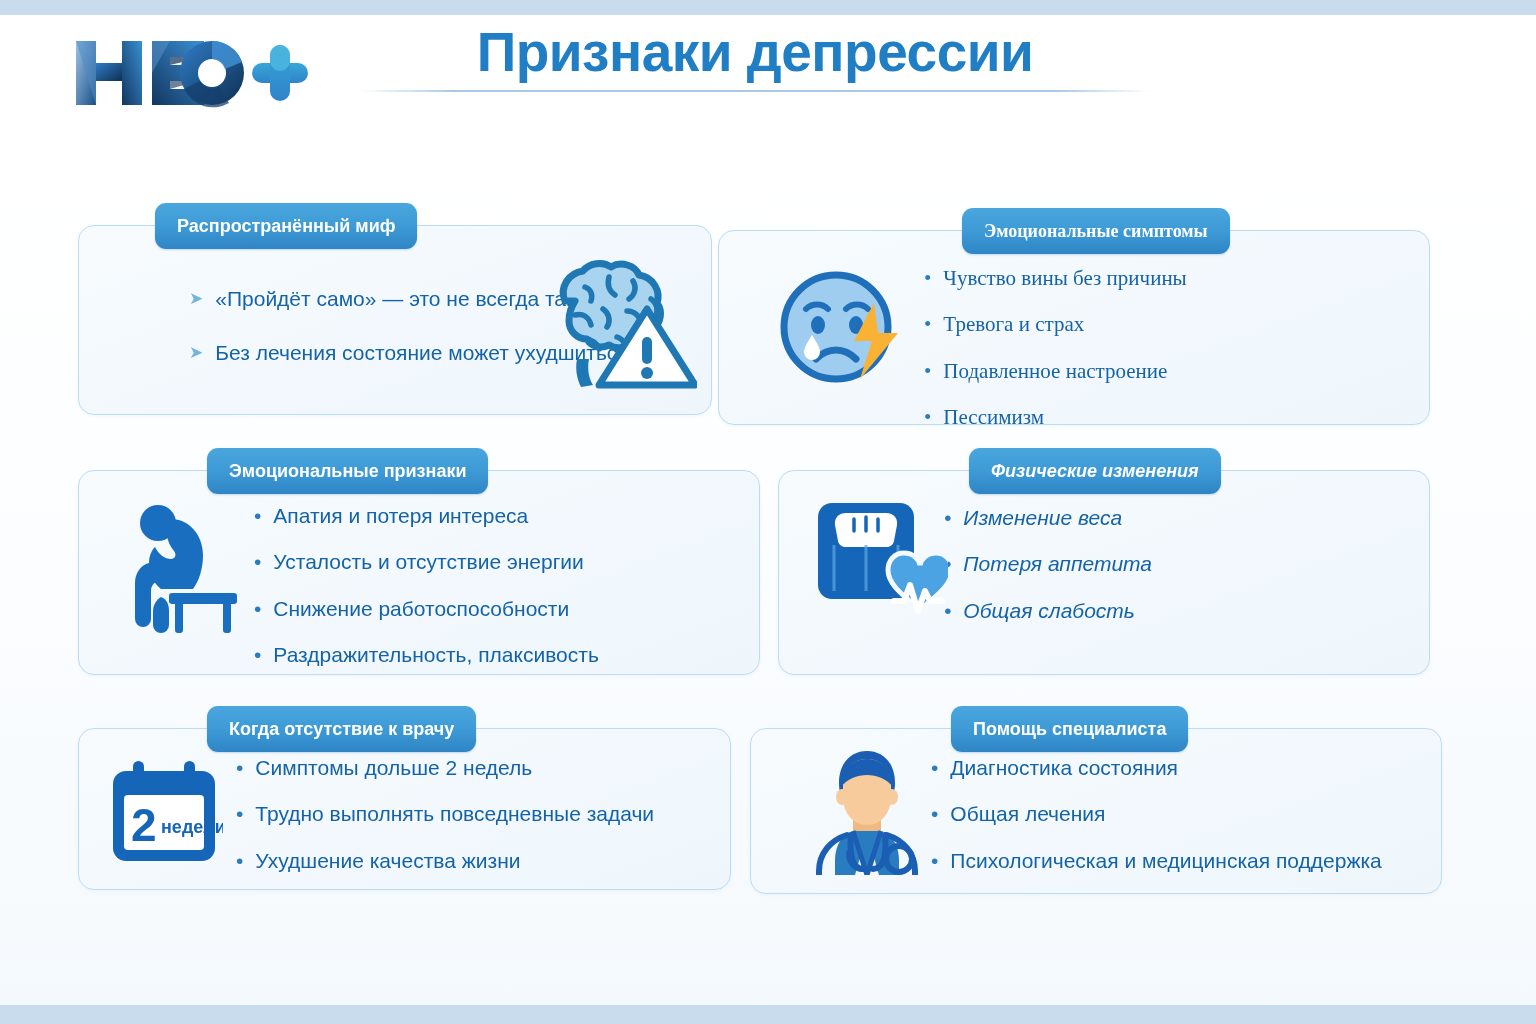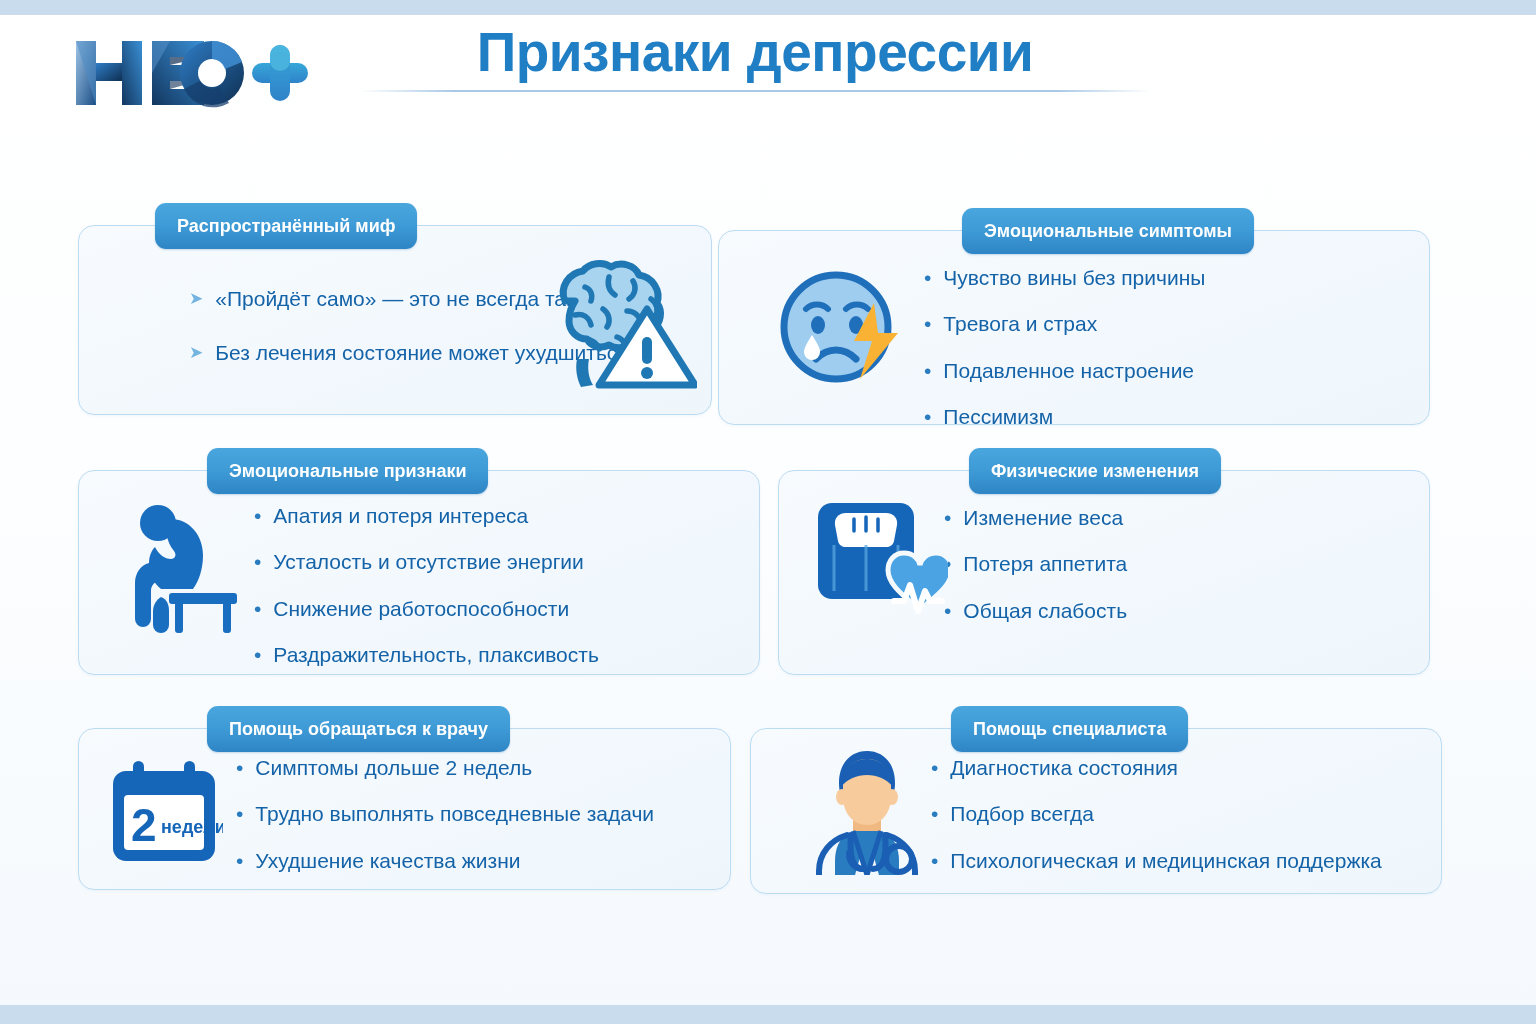--- a/index.html
+++ b/index.html
@@ -135,31 +135,31 @@
     position: absolute;
   }
   .icon-box svg { display: block; width: 100%; height: 100%; }
 
   
   #card-myth      { left: 78px;  top: 225px; width: 634px; height: 190px; }
   #card-myth .badge { left: 76px; }
   #card-myth .bullets { left: 110px; top: 60px; }
   #card-myth .icon-box { left: 450px; top: 27px; width: 168px; height: 140px; }
 
-  #card-emotional { left: 718px; top: 230px; width: 712px; height: 195px; }
+  #card-emotional { left: 718px; top: 230px; width: 712px; height: 195px; font-family: Liberation Serif, serif; }
   #card-emotional .badge { left: 243px; }
   #card-emotional .bullets { left: 205px; top: 34px; }
   #card-emotional .icon-box { left: 57px; top: 32px; width: 128px; height: 128px; }
 
   #card-behavior  { left: 78px;  top: 470px; width: 682px; height: 205px; }
   #card-behavior .badge { left: 128px; }
   #card-behavior .bullets { left: 175px; top: 32px; }
   #card-behavior .icon-box { left: 46px; top: 30px; width: 120px; height: 134px; }
 
-  #card-physical  { left: 778px; top: 470px; width: 652px; height: 205px; }
+  #card-physical  { left: 778px; top: 470px; width: 652px; height: 205px; font-style: italic; }
   #card-physical .badge { left: 190px; }
   #card-physical .bullets { left: 165px; top: 34px; }
   #card-physical .icon-box { left: 33px; top: 24px; width: 136px; height: 124px; }
 
   #card-doctor    { left: 78px;  top: 728px; width: 653px; height: 162px; }
   #card-doctor .badge { left = 0; left: 128px; }
   #card-doctor .bullets { left: 157px; top: 26px; }
   #card-doctor .icon-box { left: 26px; top: 30px; width: 118px; height: 104px; }
 
   #card-help      { left: 738px; top: 728px; width: 692px; height: 166px; margin-left: 12px; }
@@ -363,21 +363,21 @@
             <path d="M54 50v46"></path>
             <path d="M86 50v46"></path>
         </g>
         <path d="M92 58c9 0 15 6 16 12 1-6 7-12 16-12 10 0 16 8 16 17 0 16-19 28-32 40-13-12-32-24-32-40 0-9 6-17 16-17z" fill="#4ba3e3" stroke="#f4f9fd" stroke-width="5"></path>
         <path d="M82 106h10l6-16 8 26 7-20 5 10h12" fill="none" stroke="#ffffff" stroke-width="6" stroke-linecap="round" stroke-linejoin="round"></path>
       </svg>
     </div>
   </div>
 
   <div class="card" id="card-doctor">
-    <div class="badge">Помощь обращаться к врачу</div>
+    <div class="badge">Когда отсутствие к врачу</div>
     <ul class="bullets dots">
       <li>
         <span class="mark">•</span>
         <span>Симптомы дольше 2 недель</span>
       </li>
       <li>
         <span class="mark">•</span>
         <span>Трудно выполнять повседневные задачи</span>
       </li>
       <li>
@@ -399,21 +399,21 @@
 
   <div class="card" id="card-help">
     <div class="badge">Помощь специалиста</div>
     <ul class="bullets dots">
       <li>
         <span class="mark">•</span>
         <span>Диагностика состояния</span>
       </li>
       <li>
         <span class="mark">•</span>
-        <span>Подбор всегда</span>
+        <span>Общая лечения</span>
       </li>
       <li>
         <span class="mark">•</span>
         <span>Психологическая и медицинская поддержка</span>
       </li>
     </ul>
     <div class="icon-box">
       <svg viewBox="0 0 132 128" xmlns="http://www.w3.org/2000/svg">
 
         <path d="M38 36c0-20 12-32 28-32s28 12 28 32c0 8-2 14-4 18l-6-16c-10 4-28 4-38-2l-4 18c-2-4-4-10-4-18z" fill="#1a5fb4"></path>

